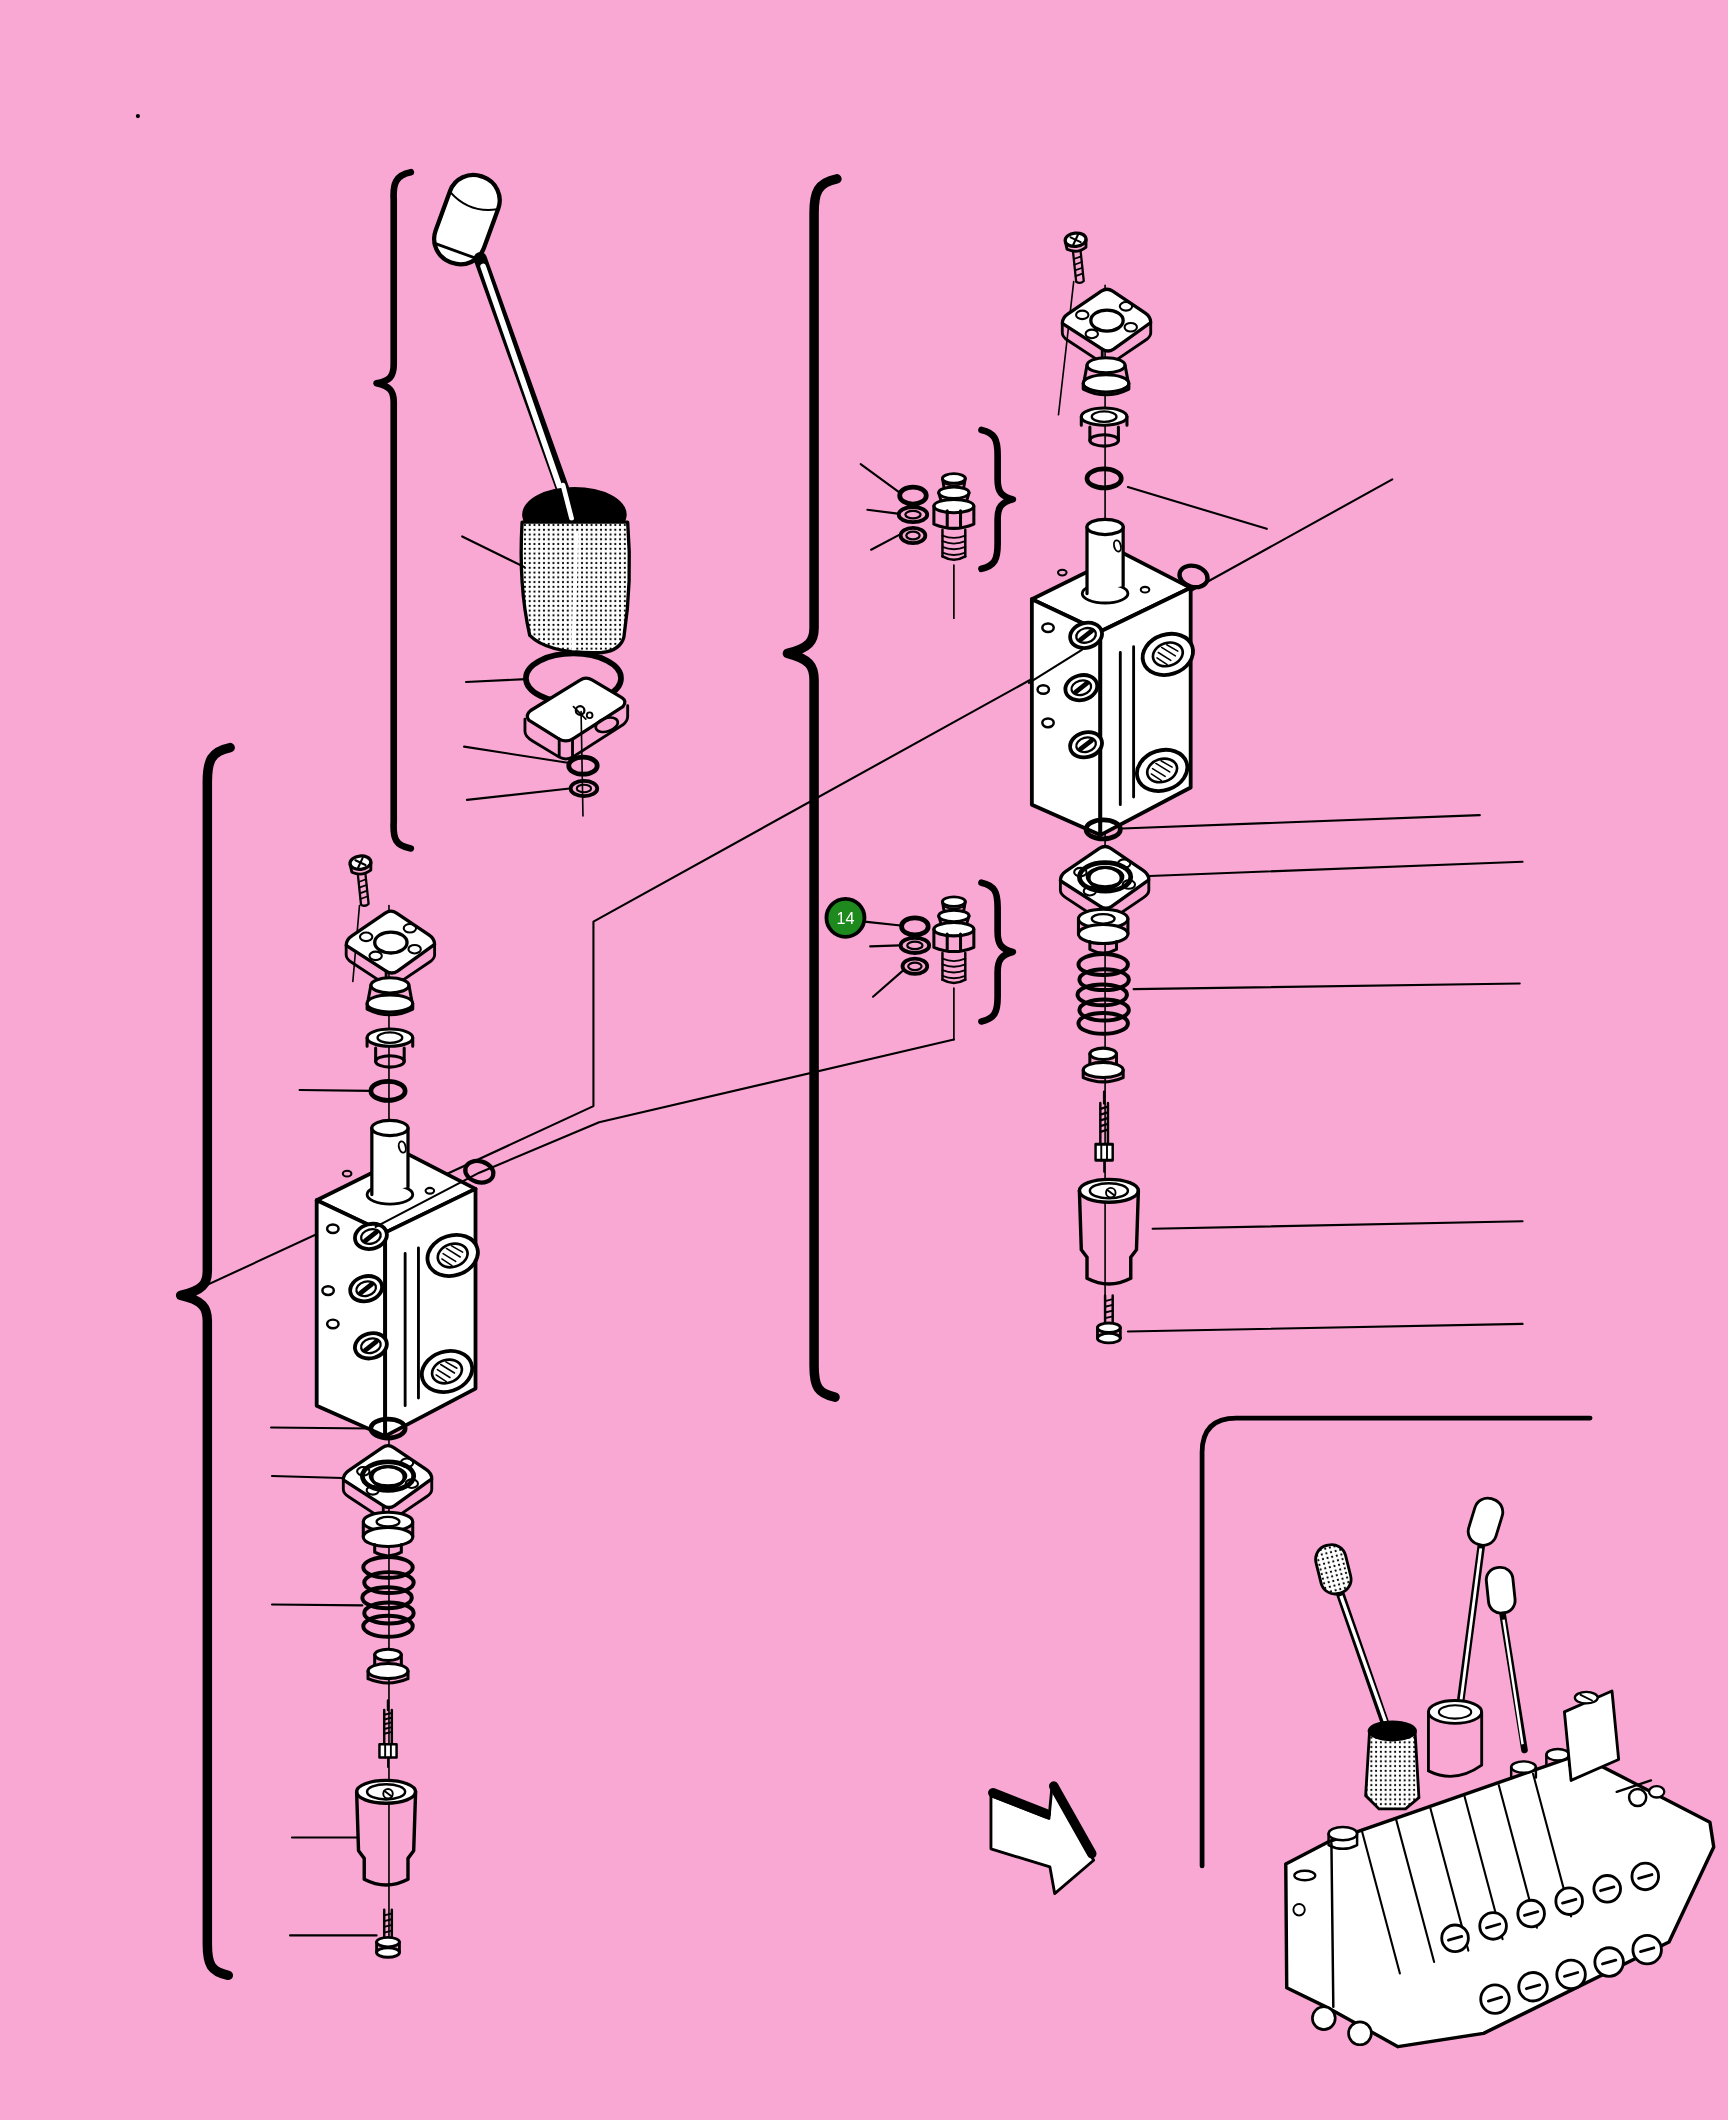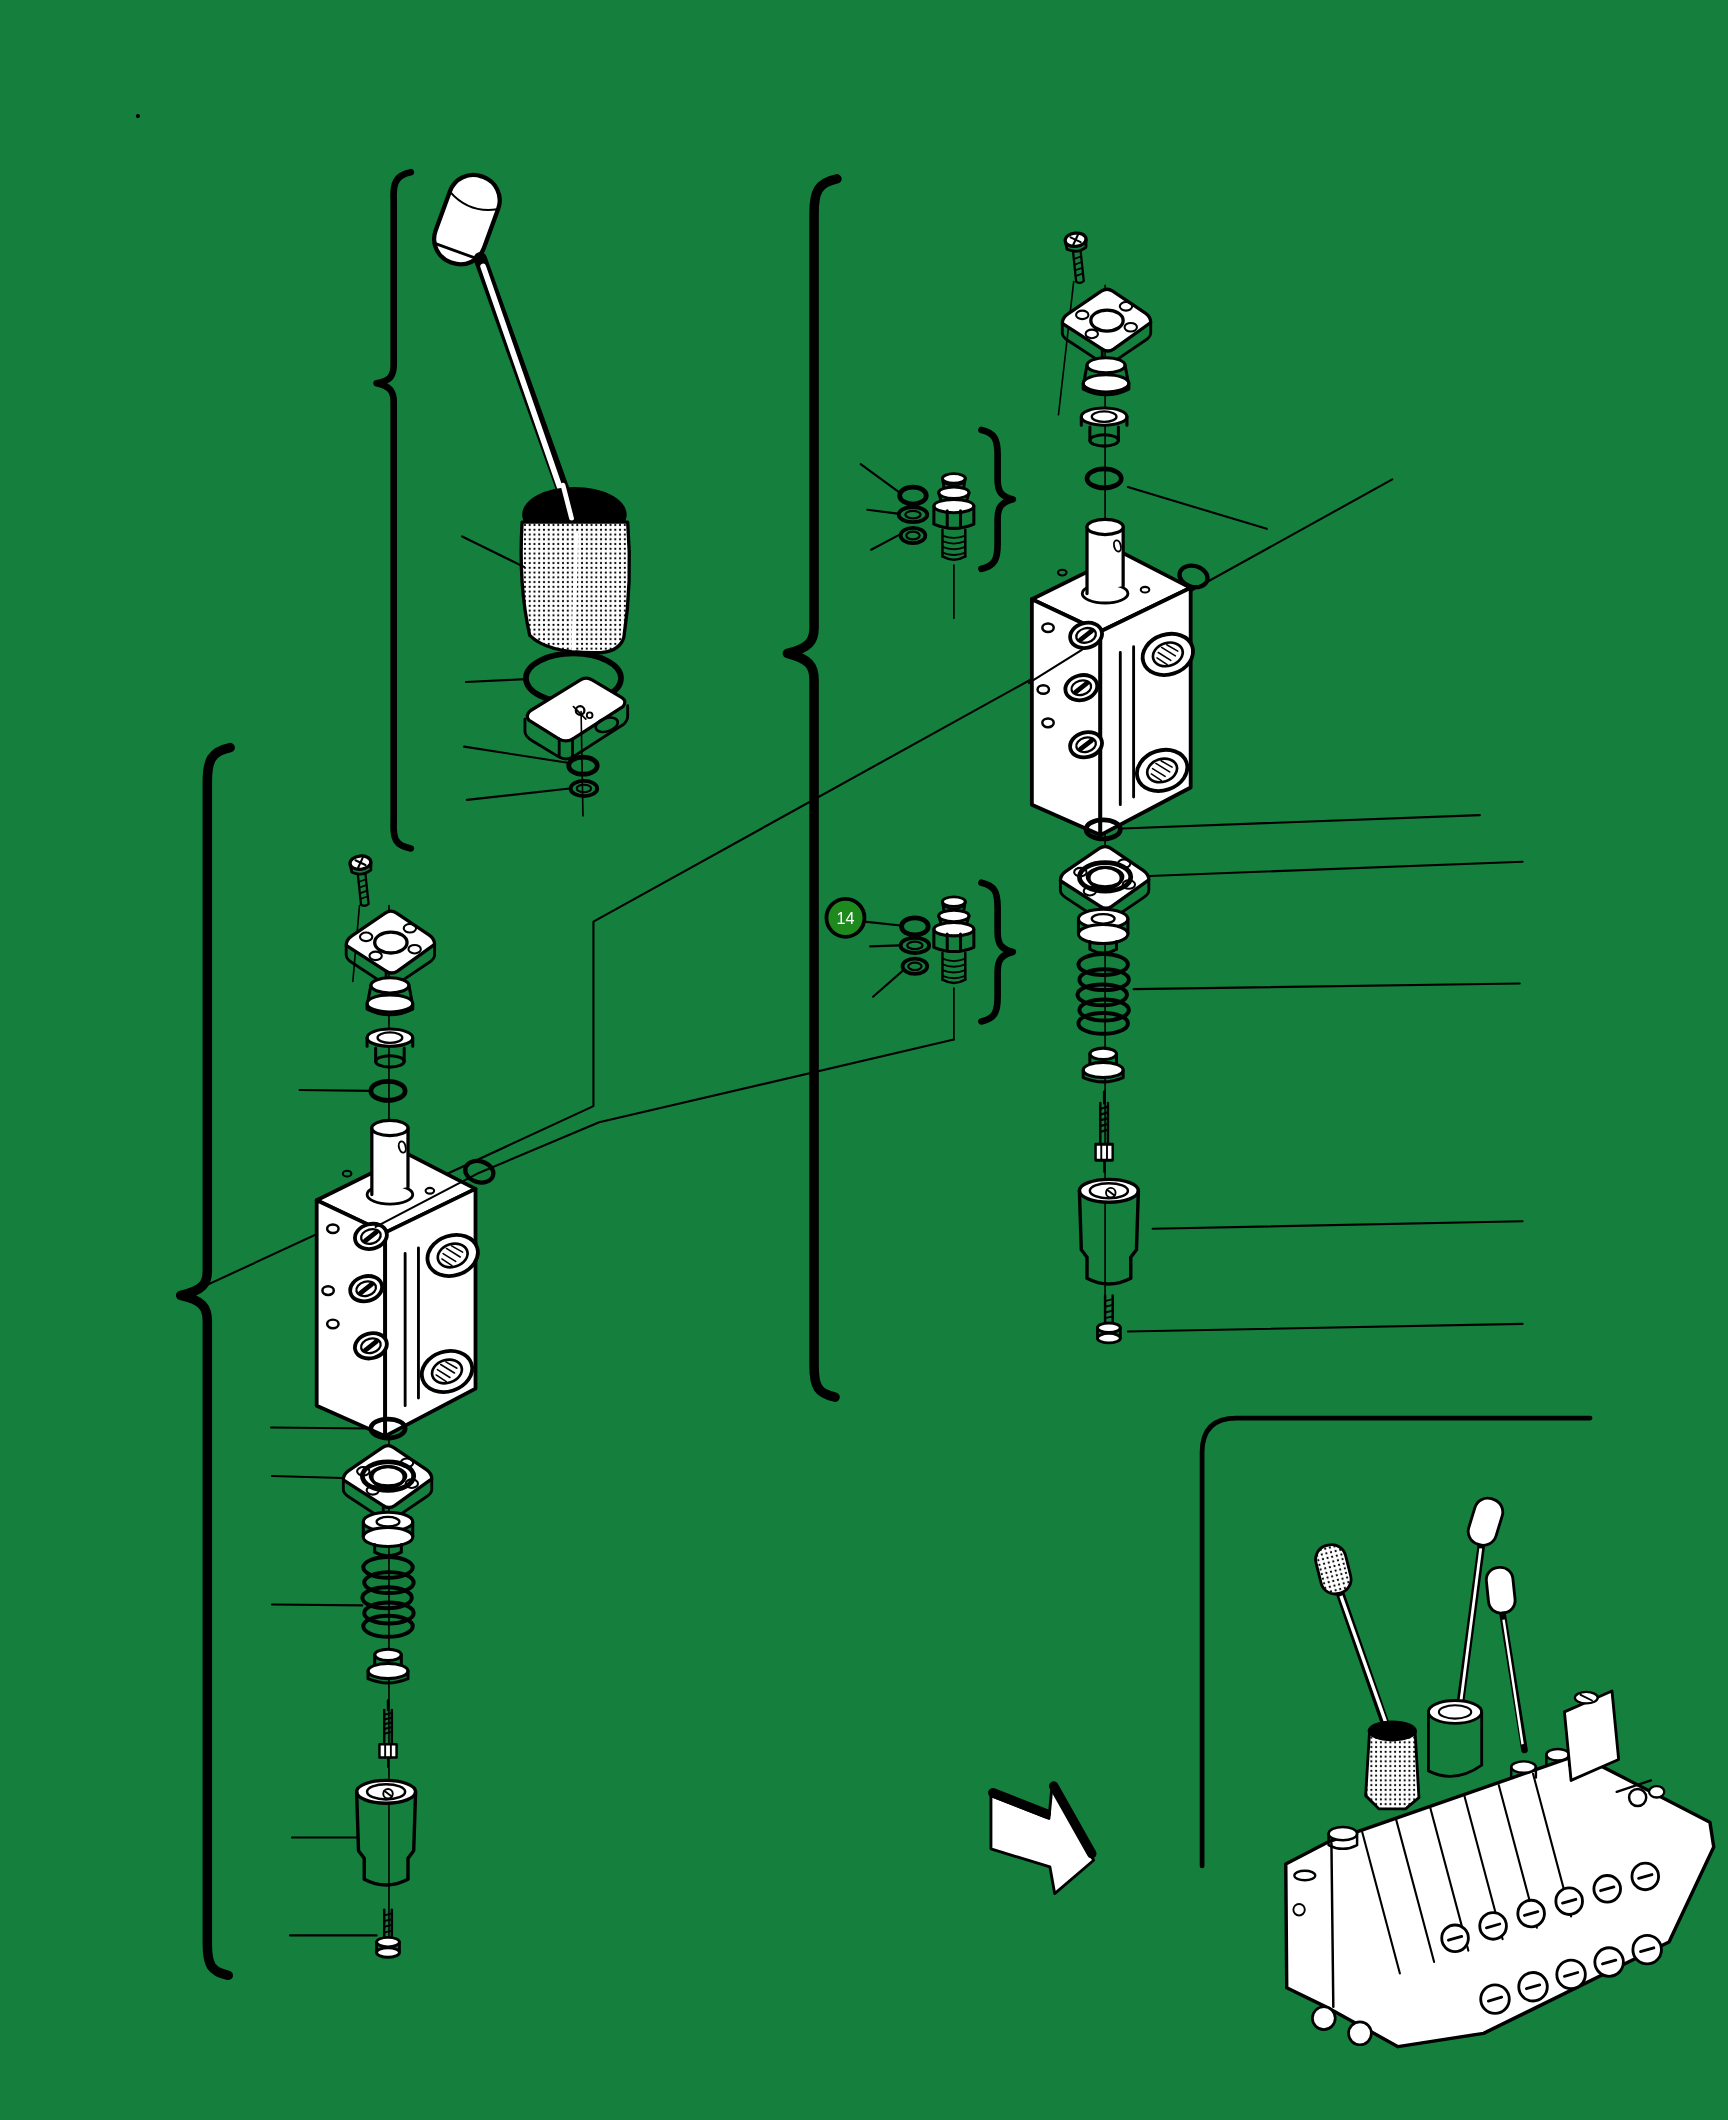--- a/index.html
+++ b/index.html
@@ -1,16 +1,16 @@
 <!DOCTYPE html>
 <html style="font-size:15px"><head>
 <meta charset="utf-8">
 <style>
   html,body{margin:0;padding:0;background:#fff;}
-  .canvas{position:relative;width:1728px;height:2120px;background:#15803d;overflow:hidden;font-family:"Liberation Sans",sans-serif;}
+  .canvas{position:relative;width:1728px;height:2120px;background:#f9a8d4;overflow:hidden;font-family:"Liberation Sans",sans-serif;}
   svg{display:block;}
   .ln{stroke:#000;fill:none;stroke-linecap:round;stroke-linejoin:round;}
   .fw{fill:#fff;stroke:#000;stroke-linecap:round;stroke-linejoin:round;}
   .fb{fill:#000;stroke:none;}
   .callout-text{font-family:"Liberation Sans",sans-serif;font-size:17px;text-anchor:middle;}
 </style>
 </head>
 <body>
 
 <div class="canvas">

